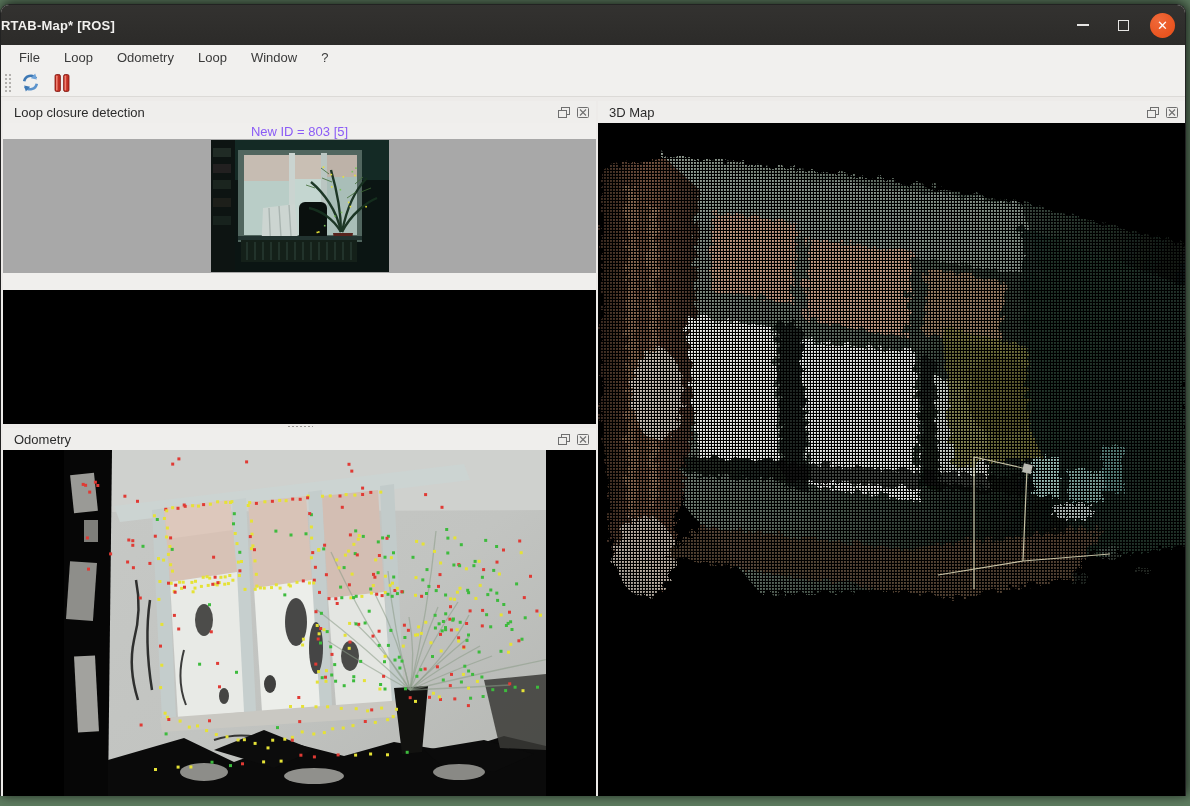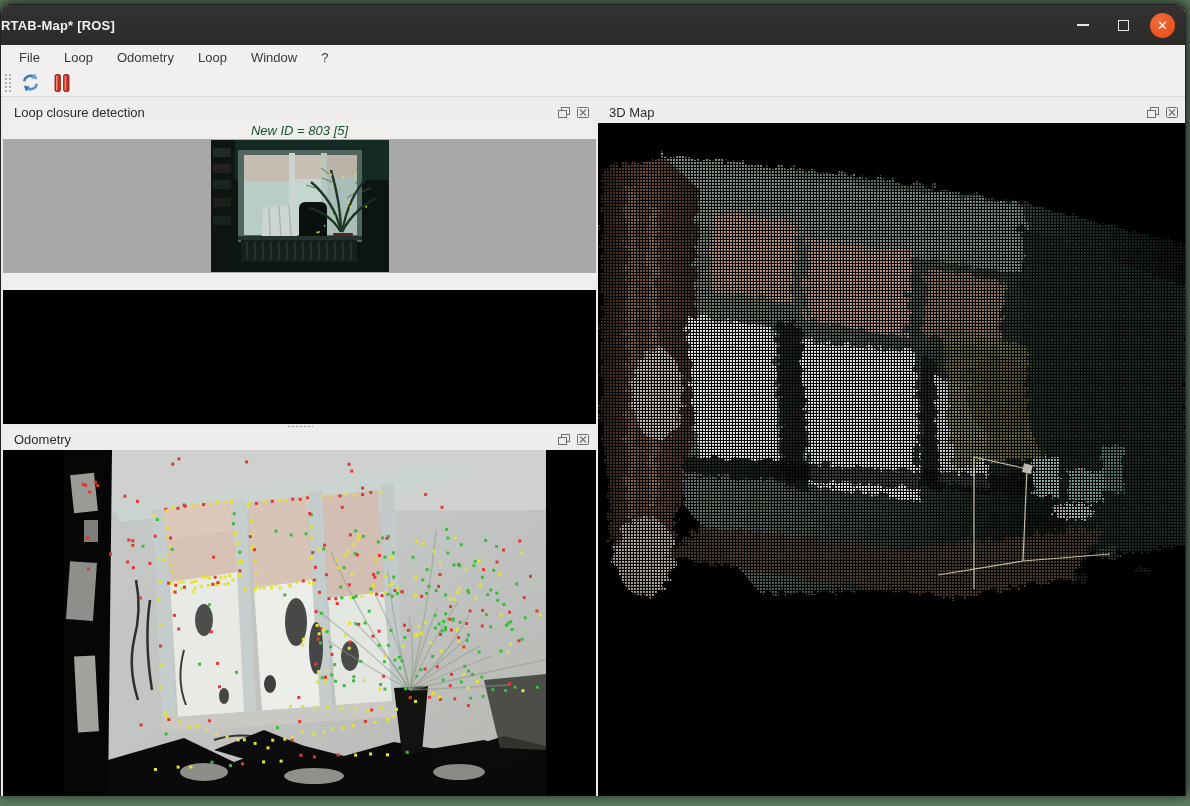--- a/index.html
+++ b/index.html
@@ -44,22 +44,22 @@
   
   .dockarea { position:absolute; left:0; top:92px; width:100%; height:700px;
     background:#edebe9; }
   .dock-title { position:absolute; height:22px; background:#efeeec;
     display:flex; align-items:center; padding:0 6px 0 11px;gap:45px; }
   .dock-title-label { font-size:13px; color:#2b2b2b; flex:1; }
   .dock-btns { display:flex; gap:5px; align-items:center; }
   .dock-btn { width:14px; height:12px; display:flex; align-items:center; justify-content:center; }
 
   .panel { position:absolute; }
-  .status-row { display:flex; align-items:flex-start; justify-content:center;
-    background:#f0efed; font-size:13px; color:#14532d;font-style:italic; }
+  .status-row { display:flex; align-items:center; justify-content:center;
+    background:#f0efed; font-size:13px; color:#8b5cf6; }
   svg { display:block; }
 </style>
 </head>
 <body>
 
 <div class="desktop">
 <div class="app-window">
 
   <div class="titlebar">
     <span class="titlebar-text">RTAB-Map* [ROS]</span>

